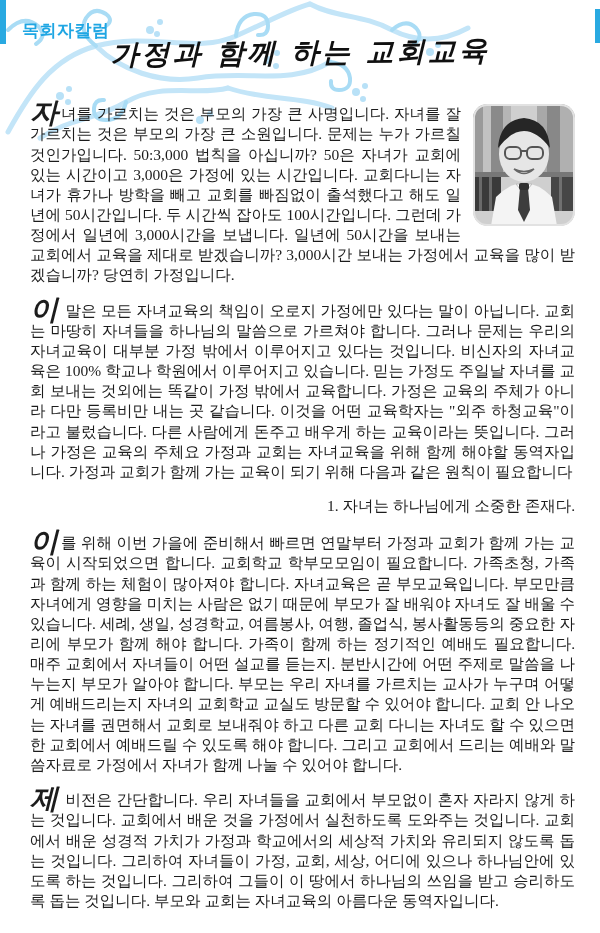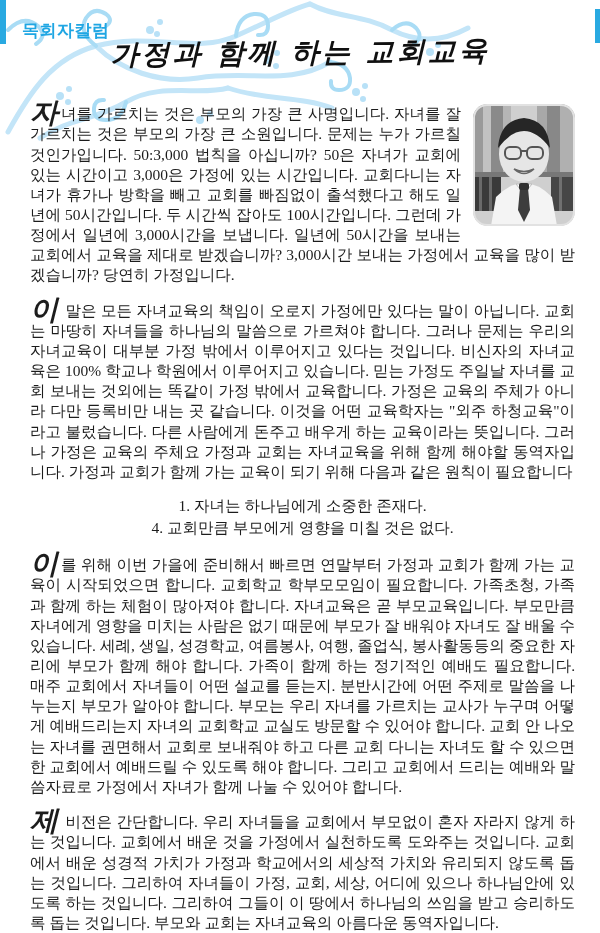--- a/index.html
+++ b/index.html
@@ -59,21 +59,21 @@
   .dropcap {
     font-family: "DejaVu Serif", serif;
     font-style: italic;
     font-weight: 700;
     font-size: 28px;
     line-height: 0.8;
     vertical-align: -3px;
     margin-right: 3px;
   }
   .principles { margin: 2px 0 14px 0; line-height: 1.42; }
-  .principle-item { text-align: center; }
+  .principle-item { text-align: right; }
   
   .footer { position: absolute; left: 0; top: 852px; width: 600px; height: 75px; }
   .bird { position: absolute; left: 264px; top: 4px; }
   .date {
     position: absolute; right: 38px; top: 22px;
     font-family: "Liberation Serif", serif;
     font-size: 17px; letter-spacing: 1px; color: #3a3a3a;
   }
 </style>
 </head>
@@ -163,21 +163,20 @@
         <rect x="1" y="1" width="100" height="120" rx="13" fill="none" stroke="#e2e2e2" stroke-width="2"></rect>
       </svg>
     </div>
 
     <p class="para"><span class="dropcap">자</span><span>녀를 가르치는 것은 부모의 가장 큰 사명입니다. 자녀를 잘 가르치는 것은 부모의 가장 큰 소원입니다. 문제는 누가 가르칠 것인가입니다. 50:3,000 법칙을 아십니까? 50은 자녀가 교회에 있는 시간이고 3,000은 가정에 있는 시간입니다. 교회다니는 자녀가 휴가나 방학을 빼고 교회를 빠짐없이 출석했다고 해도 일년에 50시간입니다. 두 시간씩 잡아도 100시간입니다. 그런데 가정에서 일년에 3,000시간을 보냅니다. 일년에 50시간을 보내는 교회에서 교육을 제대로 받겠습니까? 3,000시간 보내는 가정에서 교육을 많이 받겠습니까? 당연히 가정입니다.</span></p>
 
     <p class="para"><span class="dropcap">이</span><span> 말은 모든 자녀교육의 책임이 오로지 가정에만 있다는 말이 아닙니다. 교회는 마땅히 자녀들을 하나님의 말씀으로 가르쳐야 합니다. 그러나 문제는 우리의 자녀교육이 대부분 가정 밖에서 이루어지고 있다는 것입니다. 비신자의 자녀교육은 100% 학교나 학원에서 이루어지고 있습니다. 믿는 가정도 주일날 자녀를 교회 보내는 것외에는 똑같이 가정 밖에서 교육합니다. 가정은 교육의 주체가 아니라 다만 등록비만 내는 곳 같습니다. 이것을 어떤 교육학자는 "외주 하청교육"이라고 불렀습니다. 다른 사람에게 돈주고 배우게 하는 교육이라는 뜻입니다. 그러나 가정은 교육의 주체요 가정과 교회는 자녀교육을 위해 함께 해야할 동역자입니다. 가정과 교회가 함께 가는 교육이 되기 위해 다음과 같은 원칙이 필요합니다</span></p>
 
     <div class="principles">
       <div class="principle-item">1. 자녀는 하나님에게 소중한 존재다.</div>
-      <div class="principle-item">4. 교회만큼 부모에게 영향을 미칠 것은 없다.</div>
     </div>
 
     <p class="para"><span class="dropcap">이</span><span>를 위해 이번 가을에 준비해서 빠르면 연말부터 가정과 교회가 함께 가는 교육이 시작되었으면 합니다. 교회학교 학부모모임이 필요합니다. 가족초청, 가족과 함께 하는 체험이 많아져야 합니다. 자녀교육은 곧 부모교육입니다. 부모만큼 자녀에게 영향을 미치는 사람은 없기 때문에 부모가 잘 배워야 자녀도 잘 배울 수 있습니다. 세례, 생일, 성경학교, 여름봉사, 여행, 졸업식, 봉사활동등의 중요한 자리에 부모가 함께 해야 합니다. 가족이 함께 하는 정기적인 예배도 필요합니다. 매주 교회에서 자녀들이 어떤 설교를 듣는지. 분반시간에 어떤 주제로 말씀을 나누는지 부모가 알아야 합니다. 부모는 우리 자녀를 가르치는 교사가 누구며 어떻게 예배드리는지 자녀의 교회학교 교실도 방문할 수 있어야 합니다. 교회 안 나오는 자녀를 권면해서 교회로 보내줘야 하고 다른 교회 다니는 자녀도 할 수 있으면 한 교회에서 예배드릴 수 있도록 해야 합니다. 그리고 교회에서 드리는 예배와 말씀자료로 가정에서 자녀가 함께 나눌 수 있어야 합니다.</span></p>
 
     <p class="para"><span class="dropcap">제</span><span> 비전은 간단합니다. 우리 자녀들을 교회에서 부모없이 혼자 자라지 않게 하는 것입니다. 교회에서 배운 것을 가정에서 실천하도록 도와주는 것입니다. 교회에서 배운 성경적 가치가 가정과 학교에서의 세상적 가치와 유리되지 않도록 돕는 것입니다. 그리하여 자녀들이 가정, 교회, 세상, 어디에 있으나 하나님안에 있도록 하는 것입니다. 그리하여 그들이 이 땅에서 하나님의 쓰임을 받고 승리하도록 돕는 것입니다. 부모와 교회는 자녀교육의 아름다운 동역자입니다.</span></p>
   </div>
 
 
 </div>
 

